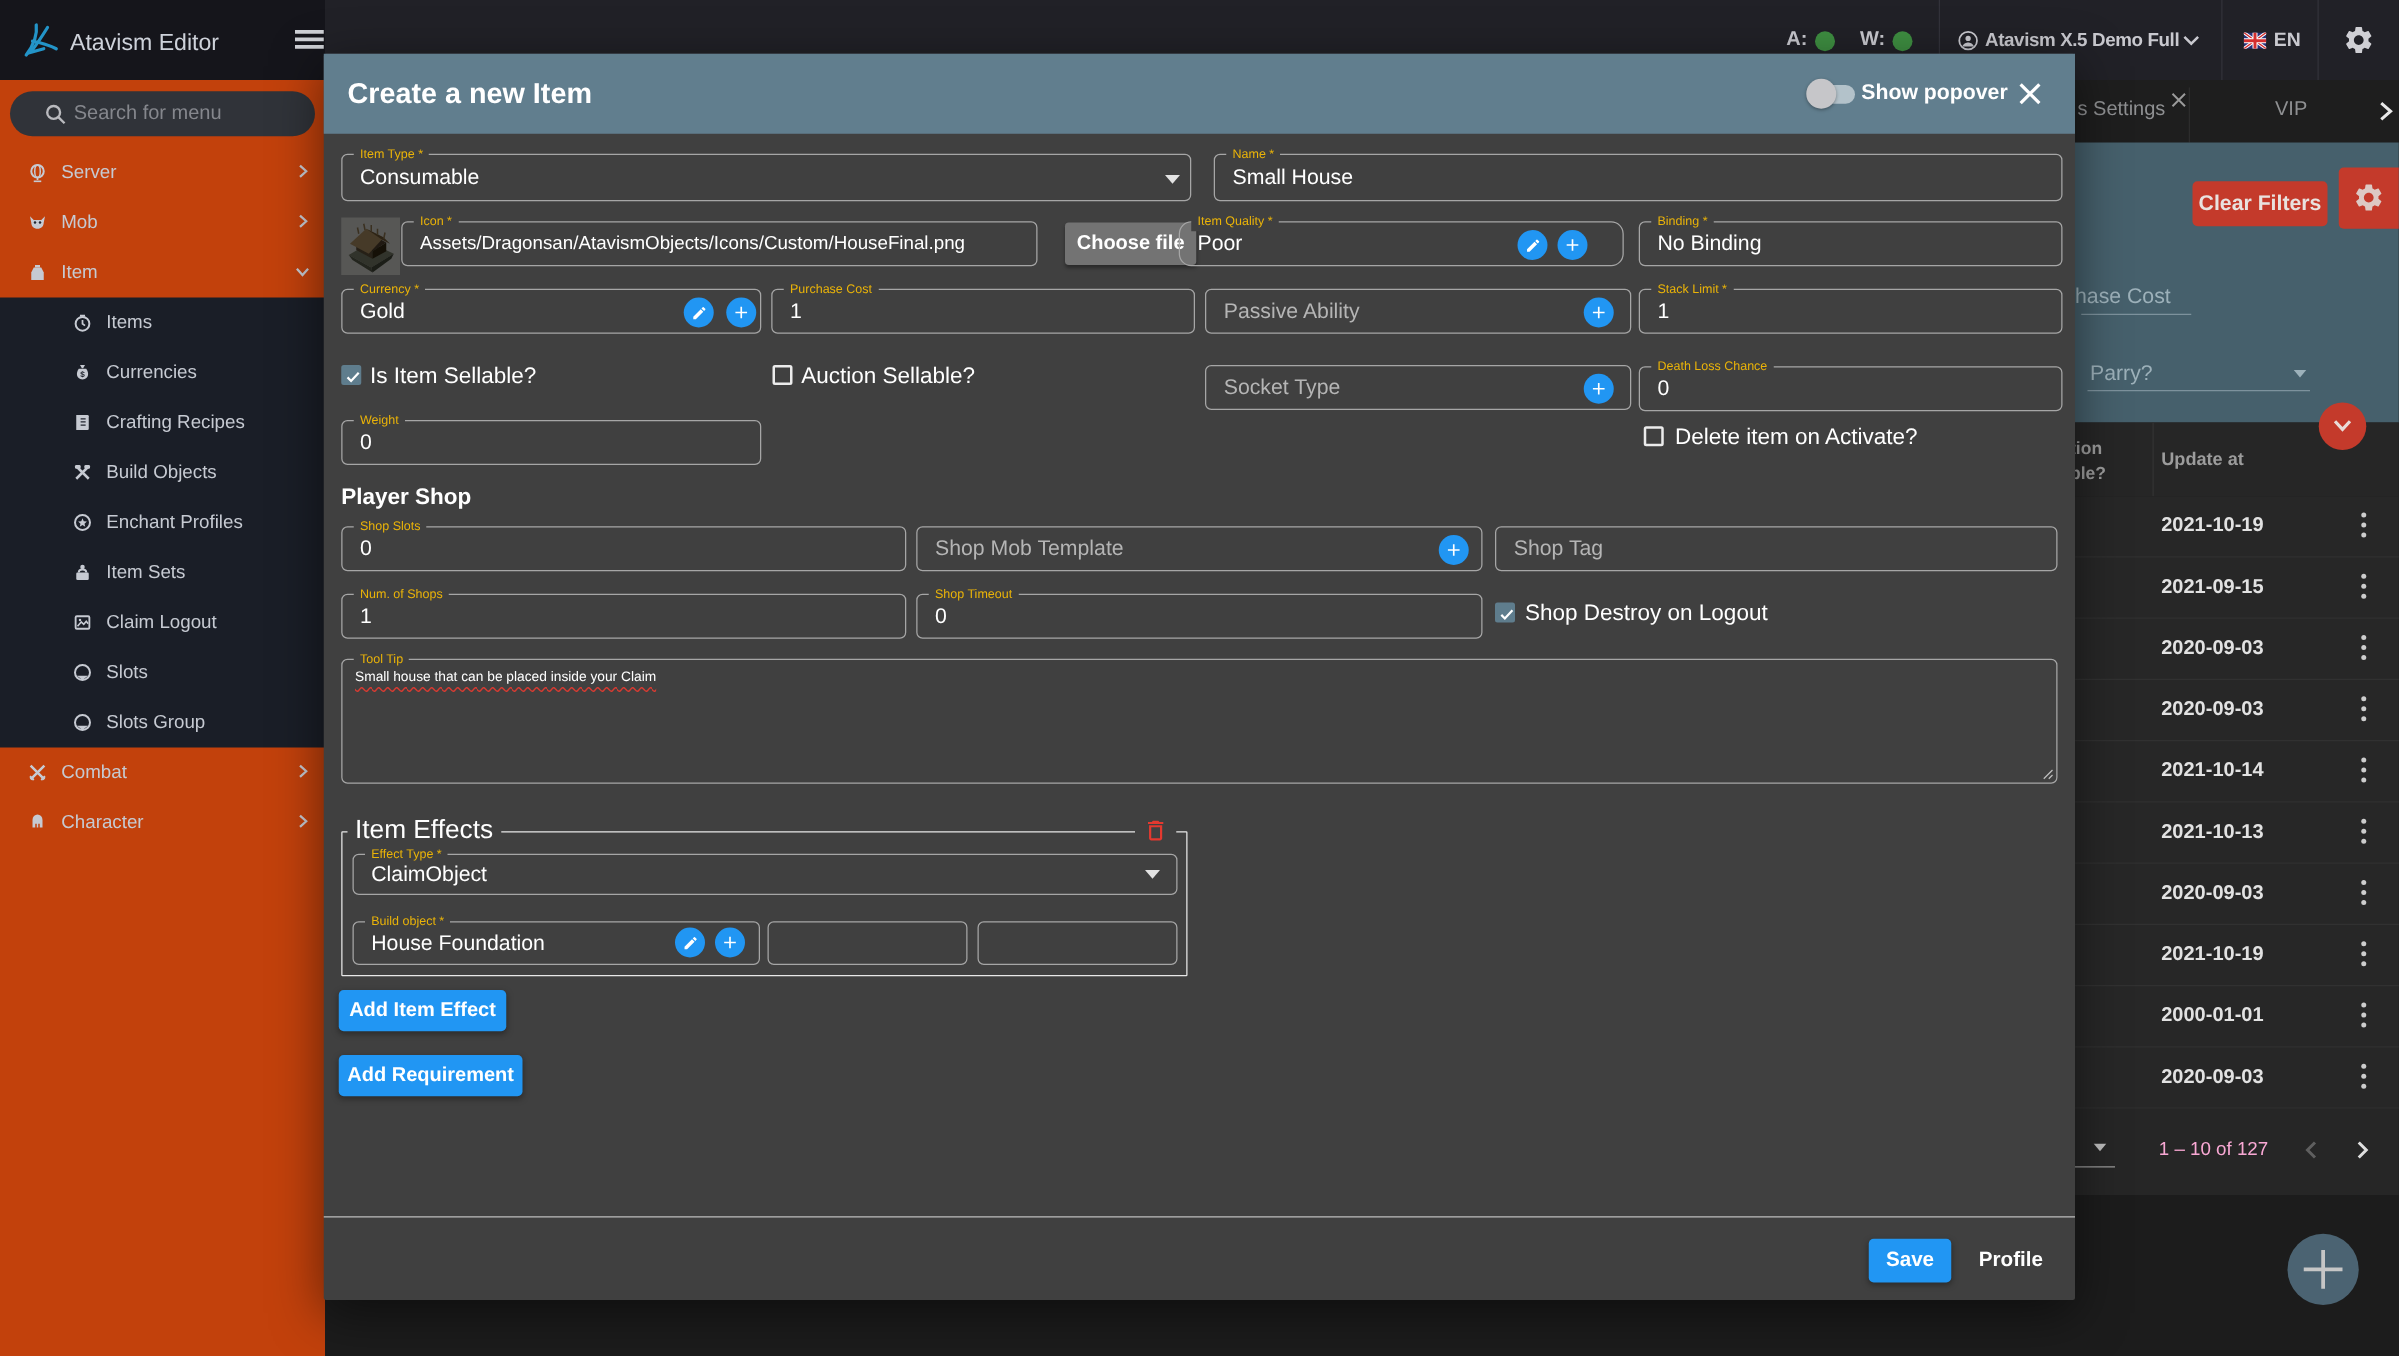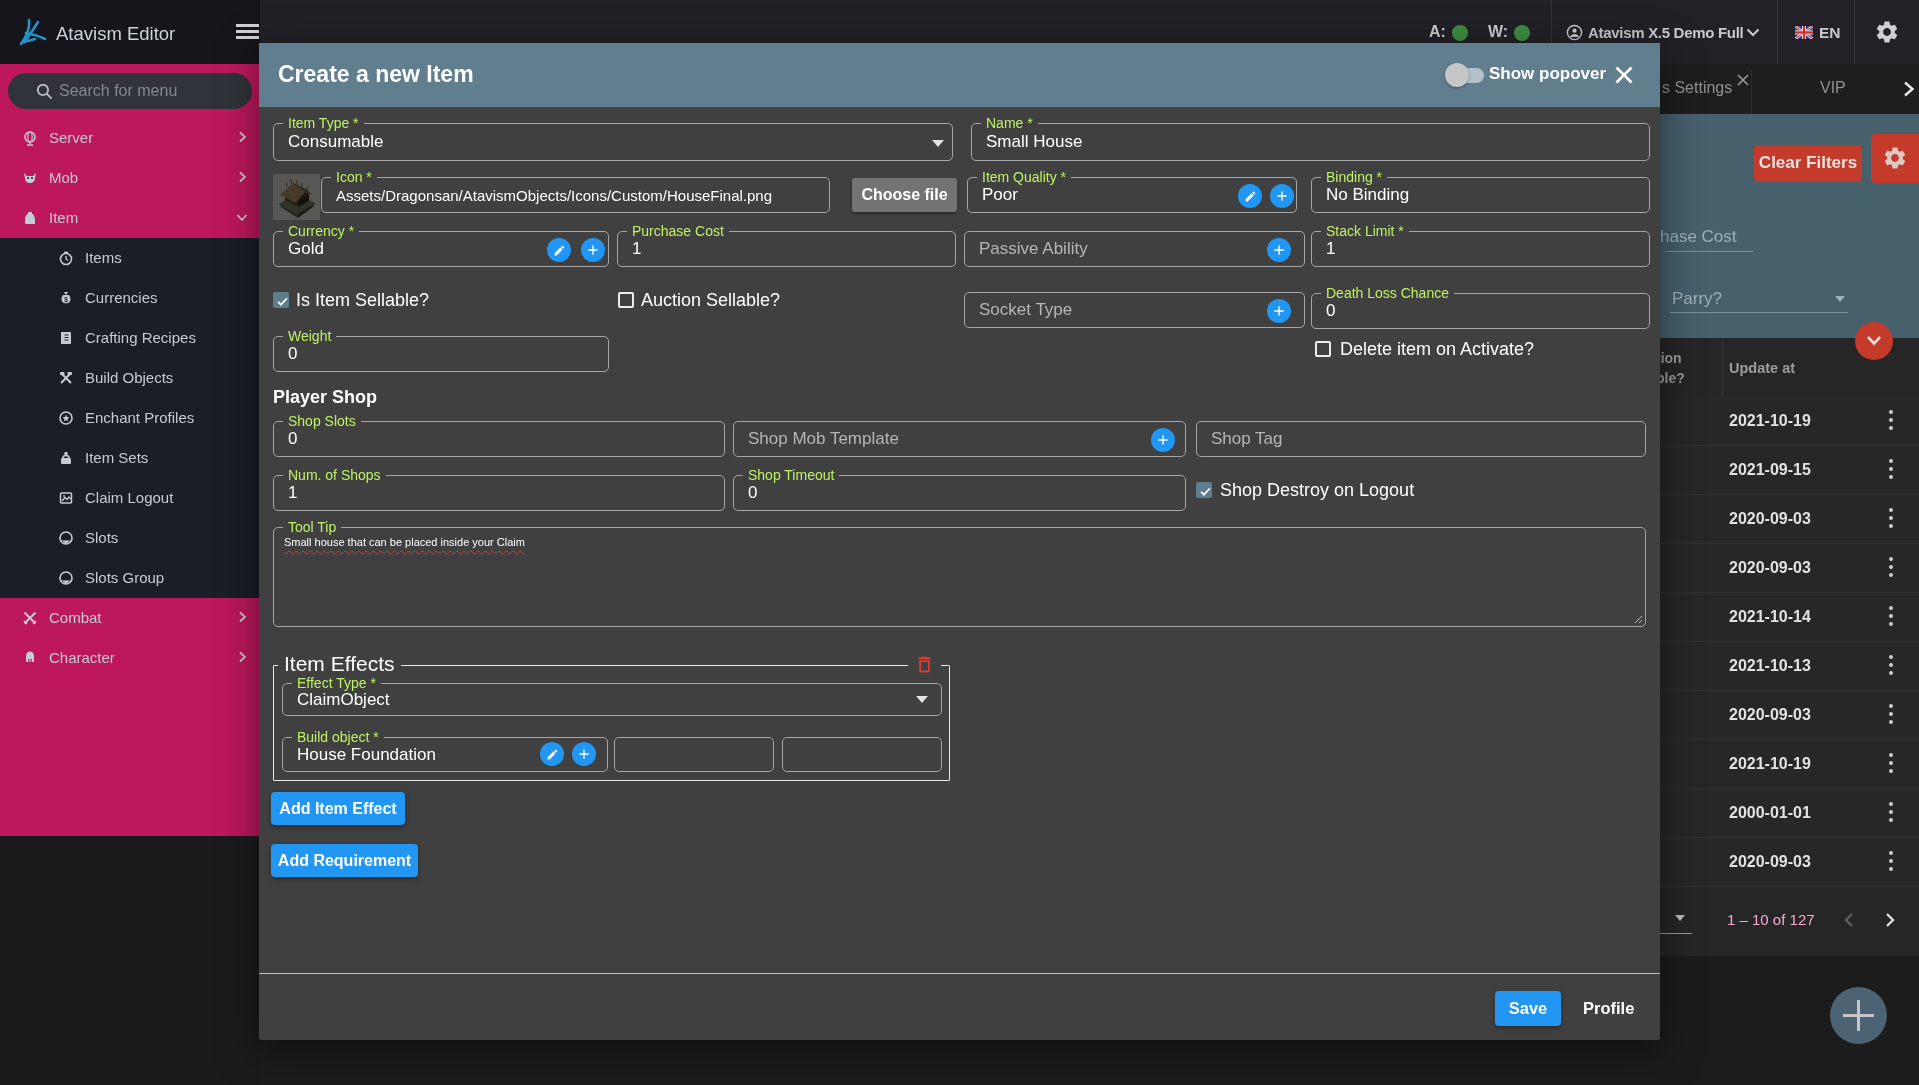--- a/index.html
+++ b/index.html
@@ -6,21 +6,21 @@
   html,body { width:1919px; height:1085px; overflow:hidden; background:#1b1b1b;
     font-family:"Liberation Sans", sans-serif; }
   .abs { position:absolute; }
   
   #topbar { position:absolute; left:0; top:0; width:1919px; height:64px; background:#212127; }
   #topbar .leftblock { position:absolute; left:0; top:0; width:260px; height:64px; background:#15151b; }
   #topbar .sep { position:absolute; top:0; width:1px; height:64px; background:#32323a; }
   .tbtext { position:absolute; color:#c9c9cf; font-size:17px; font-weight:bold; }
   .dot { position:absolute; width:16px; height:16px; border-radius:50%; background:#3e8e41; }
   
-  #sidebar { position:absolute; left:0; top:64px; width:260px; height:772px; background:#be185d; }
+  #sidebar { position:absolute; left:0; top:64px; width:260px; height:1021px; background:#c2410c; }
   #subblock { position:absolute; left:0; top:174px; width:260px; height:360px; background:#1a1e27; }
   #search { position:absolute; left:8px; top:9px; width:244px; height:36px; background:#303339;
     border-radius:18px; }
   #search span { position:absolute; left:51px; top:9px; font-size:16px; color:#85878d; }
   .mrow { position:absolute; left:0; width:260px; height:40px; color:#c6cad2; font-size:15px; }
   .mrow .ic { position:absolute; left:22px; top:12px; width:16px; height:16px; }
   .mrow .ic2 { position:absolute; left:58px; top:12px; width:16px; height:16px; }
   .mrow .lab { position:absolute; left:49px; top:11px; }
   .mrow .lab2 { position:absolute; left:85px; top:11px; }
   .mrow .chev { position:absolute; right:12px; top:13px; width:12px; height:12px; }
@@ -38,22 +38,22 @@
   #belowtable { position:absolute; left:260px; top:956px; width:1659px; height:129px; background:#1c1c1c; }
   #fab { position:absolute; left:1830px; top:987px; width:57px; height:57px; border-radius:50%;
     background:#4b6372; color:#d5d5d5; }
   
   #modal { position:absolute; left:259px; top:43px; width:1401px; height:997px; background:#404040;
     border-radius:2px; box-shadow:0 10px 40px rgba(0,0,0,.5); }
   #mhead { position:absolute; left:0; top:0; width:1401px; height:64px; background:#617e8e; }
   #mhead h1 { position:absolute; left:19px; top:18px; font-size:23px; color:#fff; font-weight:bold; }
   
   .f { position:absolute; border:1px solid #a6a6a6; border-radius:5px; }
-  .f .lb { position:absolute; top:-8px; left:9px; background:#404040; padding:0 5px; font-size:14px;
-    color:#bef264; line-height:15px; white-space:nowrap; }
+  .f .lb { position:absolute; top:-8px; left:9px; background:#404040; padding:0 5px; font-size:10px;
+    color:#eab308; line-height:15px; white-space:nowrap; }
   .f .v { position:absolute; left:14px; top:50%; transform:translateY(-50%); font-size:17px; color:#fff;
     white-space:nowrap; }
   .f .v.ph { color:#b5b5b5; }
   .tri { position:absolute; width:0; height:0; border-left:6px solid transparent;
     border-right:6px solid transparent; border-top:7px solid #e3e3e3; }
   .cb { position:absolute; width:24px; height:24px; border-radius:50%; background:#2196f3;
     display:flex; align-items:center; justify-content:center; }
   .ck { position:absolute; width:16px; height:16px; border:2px solid #ececec; border-radius:2px; }
   .ck.on { background:#5f7d8d; border-color:#5f7d8d; }
   .cklab { position:absolute; color:#fff; font-size:18px; font-weight:normal; }
@@ -419,21 +419,21 @@
             <line x1="29" y1="14" x2="29" y2="9"></line>
           <line x1="34" y1="17" x2="35" y2="12"></line>
         </g>
       </svg>
     </div>
     <div class="f" style="left:62px; top:134px; width:509px; height:36px;">
       <span class="lb">Icon *</span>
         <span class="v" style="font-size:15px;">Assets/Dragonsan/AtavismObjects/Icons/Custom/HouseFinal.png</span>
     </div>
     <div class="abs" style="left:593px; top:135px; width:105px; height:34px; background:#737373; border-radius:3px; box-shadow:0 2px 3px rgba(0,0,0,.35); color:#fff; font-weight:bold; font-size:16px; text-align:center; line-height:34px;">Choose file</div>
-    <div class="f" style="left:708px; top:134px; width:330px; height:36px;">
+    <div class="f" style="left:684px; top:134px; width:356px; height:36px;border-radius:10px;">
       <span class="lb">Item Quality *</span>
         <span class="v">Poor</span>
       <div class="cb" style="left:270px; top:6px;">
           <svg width="13" height="13" viewBox="0 0 24 24">
             <path fill="#fff" d="M3 17.25V21h3.75L17.8 9.94l-3.75-3.75L3 17.25zM20.7 7.04c.39-.39.39-1.02 0-1.41l-2.34-2.34a.996.996 0 0 0-1.41 0l-1.83 1.83 3.75 3.75 1.83-1.83z"></path>
           </svg>
         </div>
       <div class="cb" style="left:302px; top:6px;">
           <svg width="16" height="16" viewBox="0 0 24 24">
             <path fill="#fff" d="M19 13h-6v6h-2v-6H5v-2h6V5h2v6h6v2z"></path>

